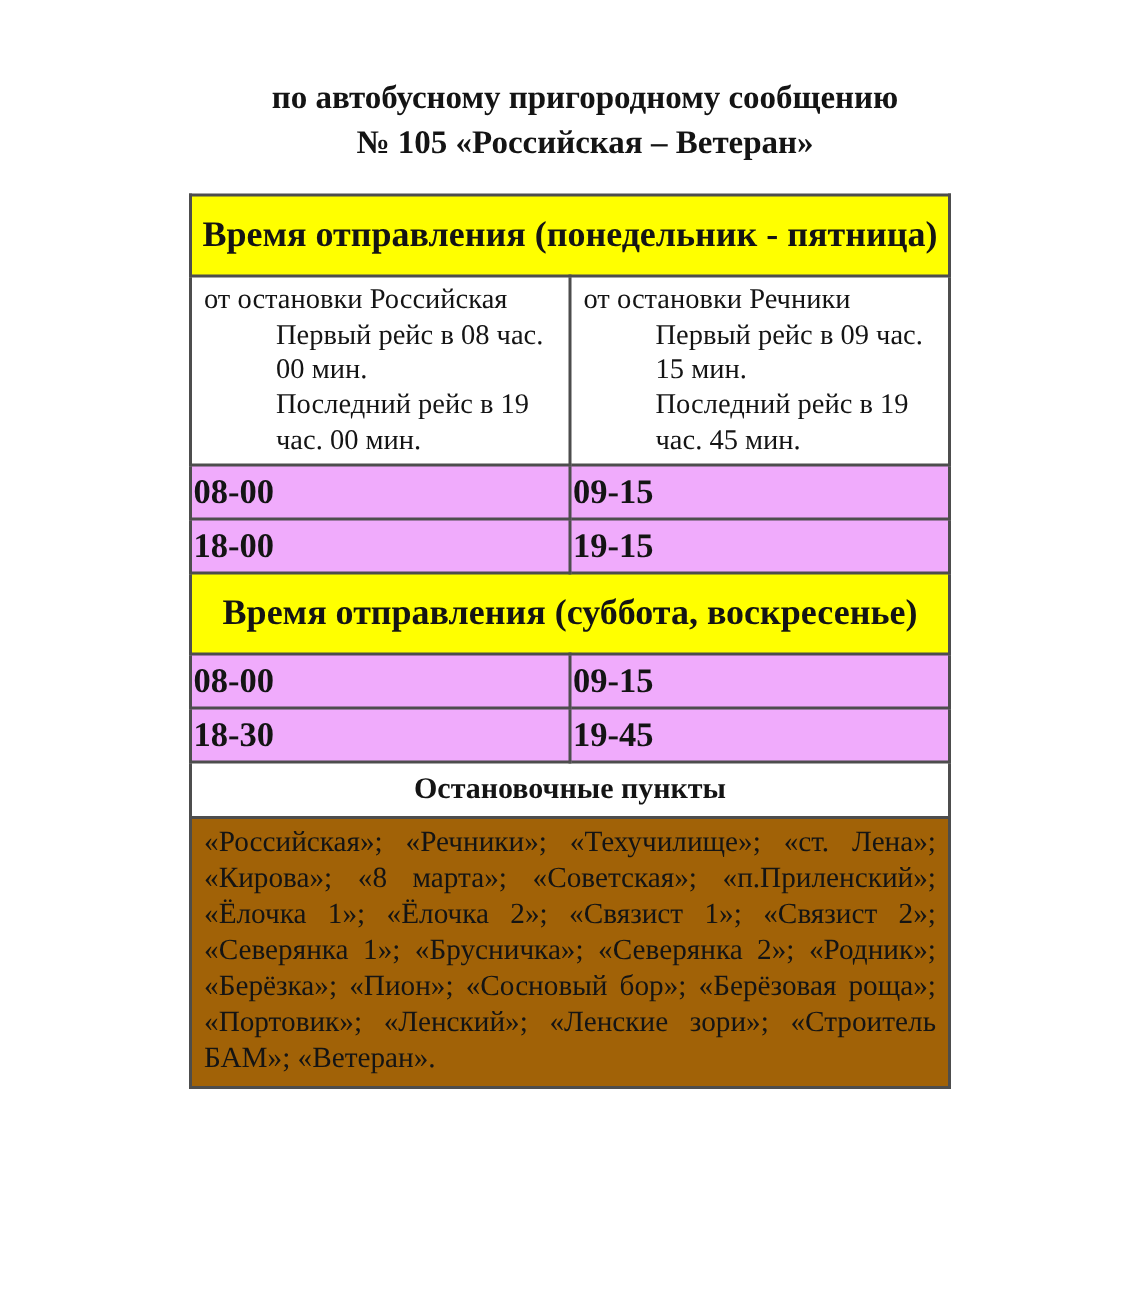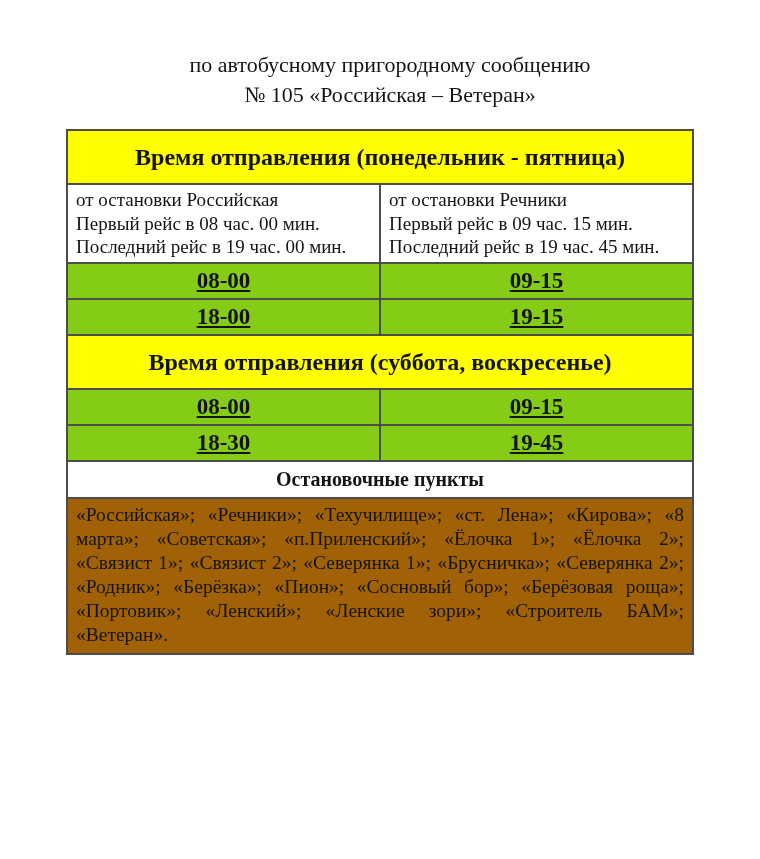--- a/index.html
+++ b/index.html
@@ -20,27 +20,27 @@
     text-align: center;
   }
   .doc-title {
     font-size: 34px;
     font-weight: bold;
     letter-spacing: 1px;
     margin: 0 0 10px 0;
   }
   .doc-subtitle {
     font-size: 22px;
-    font-weight: normal;
+    font-weight: bold;
     line-height: 1.35;
     margin: 0;
     padding-left: 20px;
   }
   table.schedule {
-    width: 628px;
+    width: 508px;
     margin: 20px auto 0 auto;
     border-collapse: collapse;
     table-layout: fixed;
   }
   table.schedule td {
     border: 2px solid #4d4d4d;
     vertical-align: middle;
   }
   td.section-header {
     background: #FFFF00;
@@ -57,28 +57,27 @@
     height: 66px;
     vertical-align: top;
     background: #ffffff;
   }
   .info-line-bold {
     font-weight: normal;
     display: block;
   }
   .info-line {
     display: block;
+    margin-left: 48px;
   }
   td.time-cell {
     font-weight: bold;
     font-size: 23px;
-    text-align: center;
     height: 32px;
-    background: #84cc16;
-    text-decoration: underline;
+    background: #f0abfc;
   }
   td.stops-header {
     font-weight: bold;
     font-size: 20px;
     text-align: center;
     height: 33px;
     background: #ffffff;
   }
   td.stops-cell {
     font-size: 19.5px;

